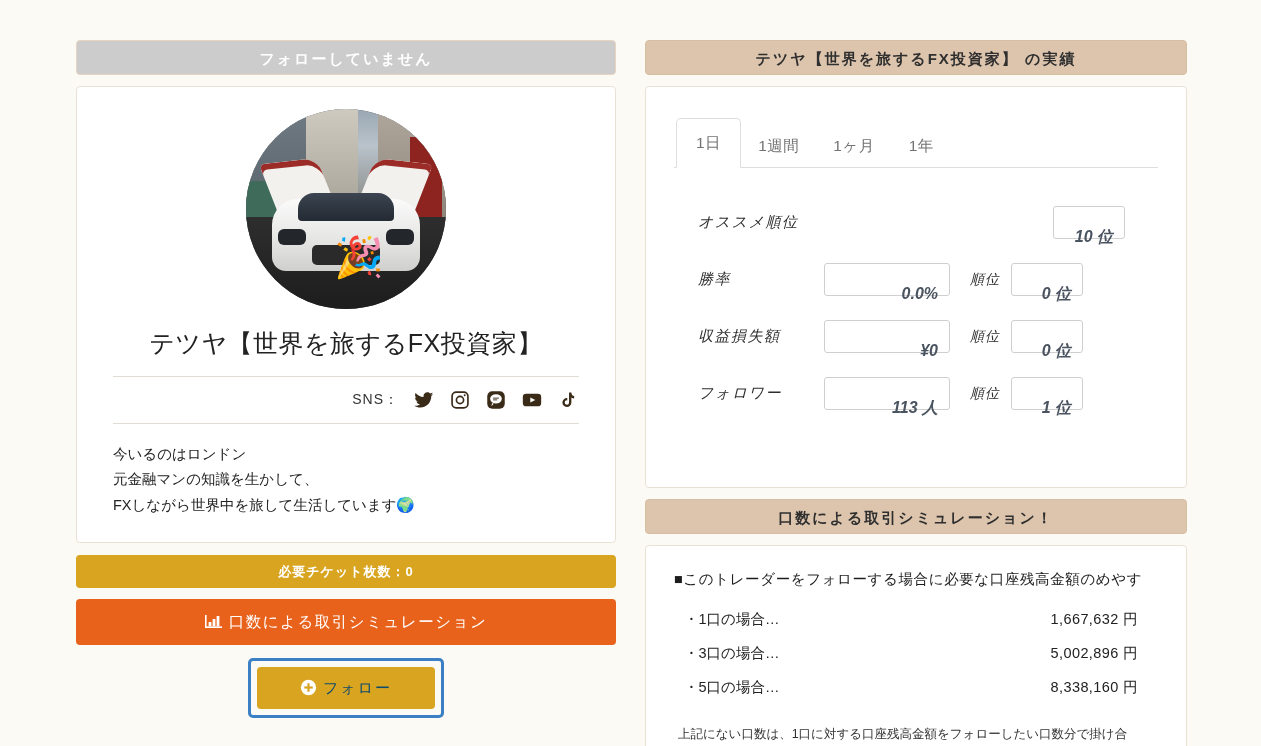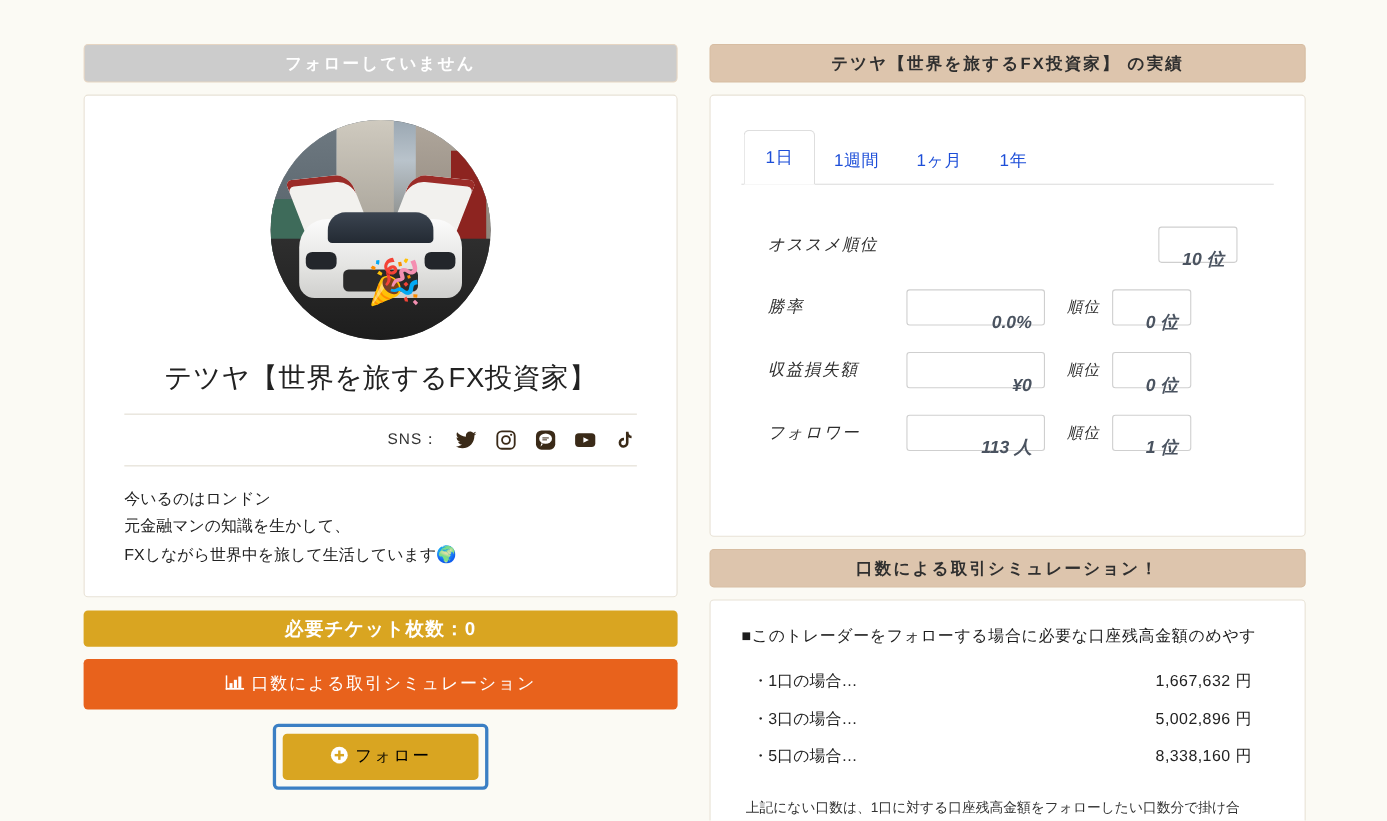--- a/index.html
+++ b/index.html
@@ -179,21 +179,21 @@
     color: #fff;
     font-weight: bold;
     cursor: pointer;
     border: none;
   }
   .btn-ticket {
     margin-top: 12px;
     background: #d9a521;
     height: 33px;
     line-height: 33px;
-    font-size: 17px;
+    font-size: 13px;
     letter-spacing: 1px;
   }
   .btn-sim {
     margin-top: 11px;
     background: #e8621c;
     height: 46px;
     line-height: 46px;
     font-size: 15.5px;
     letter-spacing: 1.5px;
     font-weight: normal;
@@ -213,21 +213,21 @@
     border-radius: 5px;
     padding: 6px;
     background: #fbfaf4;
   }
   .btn-follow {
     width: 178px;
     height: 42px;
     line-height: 42px;
     background: #d9a521;
     border-radius: 4px;
-    color: #000000;
+    color: #0c4a6e;
     font-size: 15px;
     letter-spacing: 2px;
     text-align: center;
     cursor: pointer;
   }
   .plus-ico {
     display: inline-block;
     vertical-align: -3px;
     margin-right: 6px;
   }
@@ -246,21 +246,21 @@
   }
   .tabs {
     display: flex;
     align-items: flex-end;
     border-bottom: 1px solid #dedede;
     height: 55px;
     padding-left: 2px;
   }
   .tab {
     font-size: 15.5px;
-    color: #1d4ed8;
+    color: #737373;
     padding: 10px 17px 10px 17px;
     cursor: pointer;
     letter-spacing: 0.5px;
   }
   .tab.active {
     border: 1px solid #dedede;
     border-bottom: 1px solid #ffffff;
     border-radius: 5px 5px 0 0;
     margin-bottom: -1px;
     background: #fff;

